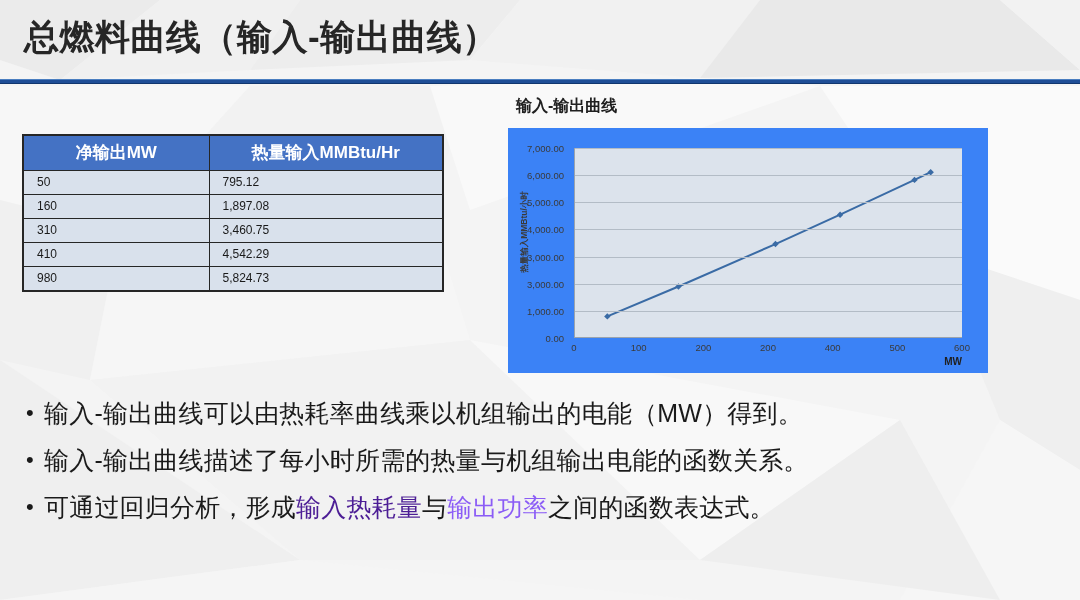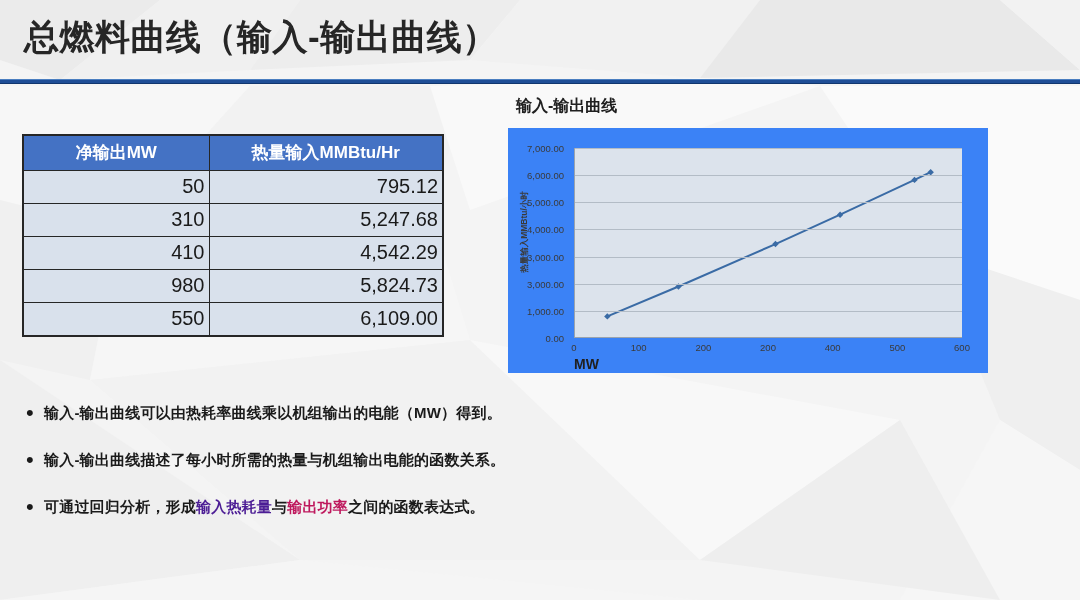--- a/index.html
+++ b/index.html
@@ -75,24 +75,24 @@
     font-size: 17px;
     font-weight: bold;
     padding: 5px 20px 6px;
     border: 1px solid #262626;
     text-align: center;
     white-space: nowrap;
   }
   table.data-table td {
     background: #d9e1ec;
     color: #1a1a1a;
-    font-size: 20px;
-    padding: 4px 4px 5px;
+    font-size: 12px;
+    padding: 4px 13px 5px;
     border: 1px solid #262626;
-    text-align: right;
+    text-align: left;
     white-space: nowrap;
   }
   table.data-table col.c1 { width: 186px; }
   table.data-table col.c2 { width: 234px; }
 
   
   #chart-card {
     position: absolute;
     left: 508px;
     top: 128px;
@@ -163,22 +163,22 @@
     text-align: center;
     font-size: 9.5px;
     color: #3a3a3a;
     white-space: nowrap;
   }
   #x-axis-label {
     position: absolute;
     left: 66px;
     top: 228px;
     width: 388px;
-    text-align: left;
-    font-size: 14px;
+    text-align: right;
+    font-size: 10px;
     font-weight: bold;
     color: #202020;
   }
   #plot-svg { position: absolute; left: 0; top: 0; }
 
   
   #bullets {
     position: absolute;
     left: 22px;
     top: 398px;
@@ -192,22 +192,22 @@
   .bullet-dot {
     flex: 0 0 auto;
     width: 22px;
     font-size: 22px;
     line-height: 30px;
     color: #1a1a1a;
     text-align: left;
     padding-left: 4px;
   }
   .bullet-text {
-    font-size: 15px;
-    font-weight: bold;
+    font-size: 25px;
+    font-weight: normal;
     line-height: 30px;
     color: #1a1a1a;
     letter-spacing: 0.2px;
   }
   .hl { color: #e8151b; }
 </style>
 </head>
 <body>
 
 <div id="slide">
@@ -251,34 +251,34 @@
           <th>净输出MW</th>
           <th>热量输入MMBtu/Hr</th>
         </tr>
       </thead>
       <tbody>
         <tr>
           <td>50</td>
           <td>795.12</td>
         </tr>
         <tr>
+          <td>160</td>
+          <td>1,897.08</td>
+        </tr>
+        <tr>
           <td>310</td>
-          <td>5,247.68</td>
+          <td>3,460.75</td>
         </tr>
         <tr>
           <td>410</td>
           <td>4,542.29</td>
         </tr>
         <tr>
           <td>980</td>
           <td>5,824.73</td>
-        </tr>
-        <tr>
-          <td>550</td>
-          <td>6,109.00</td>
         </tr>
       </tbody>
     </table>
   </div>
 
   <div id="chart-card">
     <div id="chart-title">输入-输出曲线</div>
     <div id="y-axis-label">热量输入MMBtu/小时</div>
     <div id="ytick-col">
         <div class="ytick" style="top: 210px;">0.00</div>
@@ -322,17 +322,17 @@
       <div class="bullet-row">
         <div class="bullet-dot">•</div>
         <div class="bullet-text"><span>输入-输出曲线可以由热耗率曲线乘以机组输出的电能（MW）得到。</span></div>
       </div>
       <div class="bullet-row">
         <div class="bullet-dot">•</div>
         <div class="bullet-text"><span>输入-输出曲线描述了每小时所需的热量与机组输出电能的函数关系。</span></div>
       </div>
       <div class="bullet-row">
         <div class="bullet-dot">•</div>
-        <div class="bullet-text"><span>可通过回归分析，形成</span><span class="hl" style="color: #4c1d95;">输入热耗量</span><span>与</span><span class="hl" style="color: #be185d;">输出功率</span><span>之间的函数表达式。</span></div>
+        <div class="bullet-text"><span>可通过回归分析，形成</span><span class="hl" style="color: #4c1d95;">输入热耗量</span><span>与</span><span class="hl" style="color: #8b5cf6;">输出功率</span><span>之间的函数表达式。</span></div>
       </div>
     </div>
 
 </div>
 
 </body></html>

